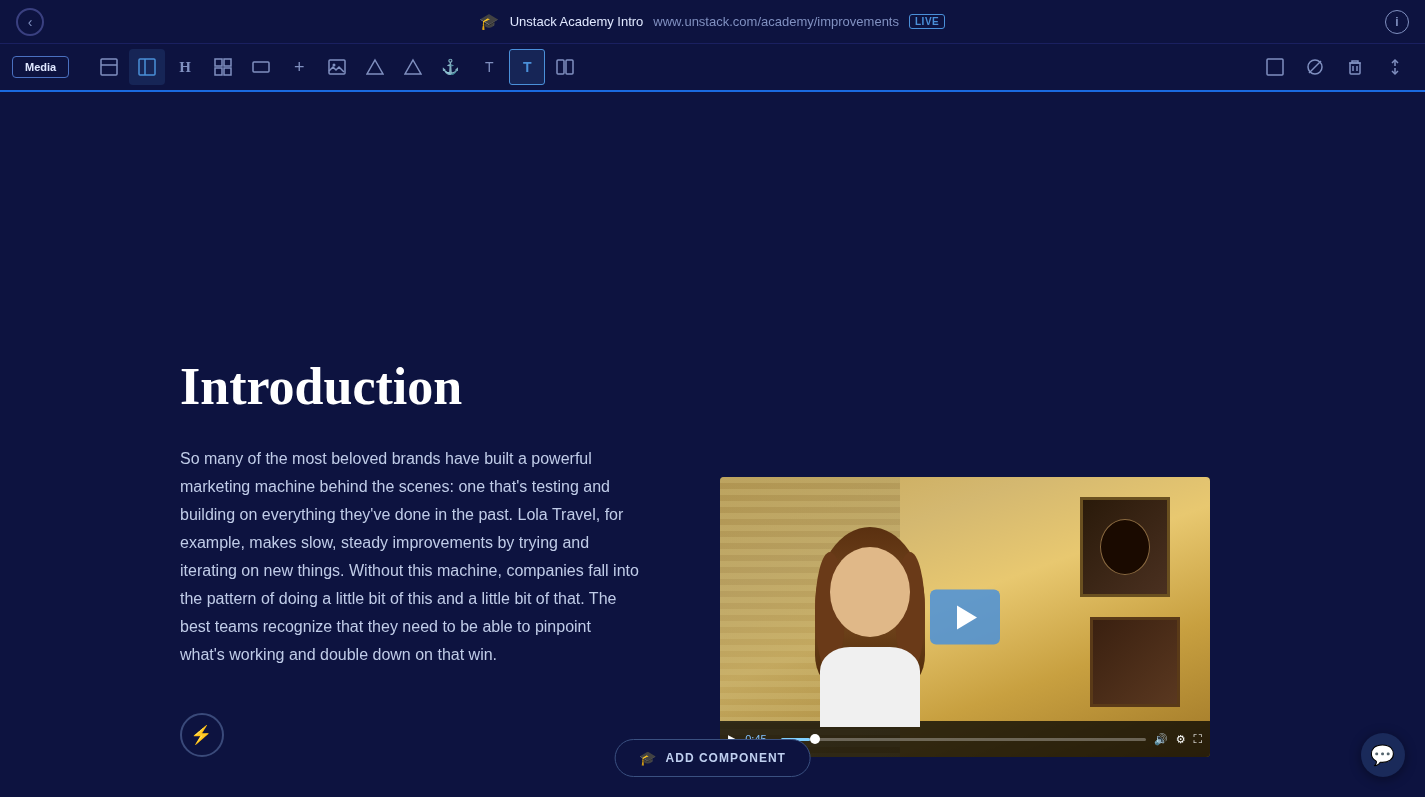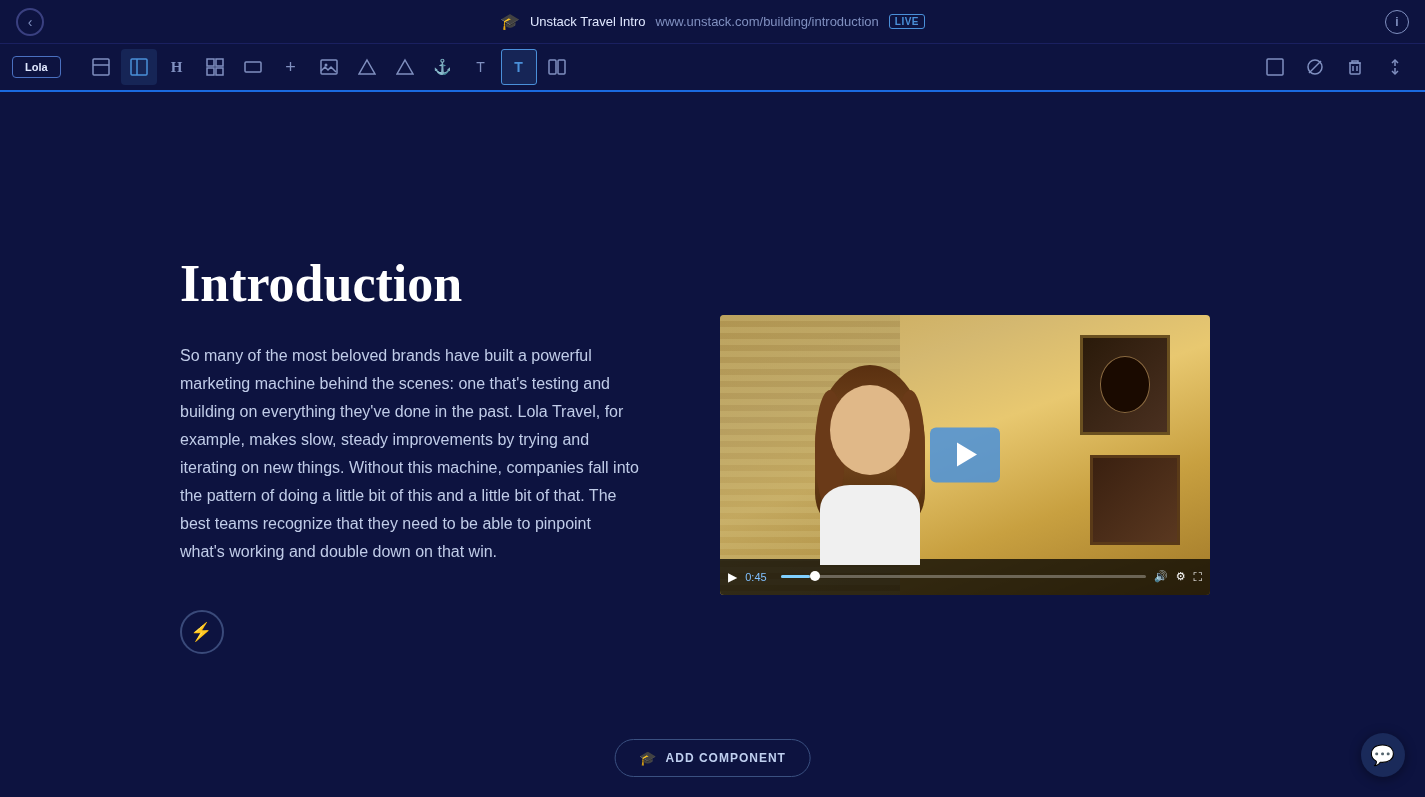--- a/index.html
+++ b/index.html
@@ -118,21 +118,21 @@
       gap: 4px;
     }
     .toolbar-right .toolbar-icon { color: #8090c0; }
 
     
     .content-area {
       background: #0d1340;
       min-height: calc(797px - 44px - 48px);
       padding: 60px 80px 40px 180px;
       display: flex;
-      align-items: center;
+      align-items: flex-end;
       gap: 80px;
       position: relative;
     }
 
     .content-left {
       flex: 0 0 460px;
     }
 
     .content-title {
       font-size: 52px;
@@ -333,31 +333,31 @@
   </style>
 </head>
 <body>
 
 <div class="top-bar">
   <div class="top-bar-back">
     <span>‹</span>
   </div>
   <div class="top-bar-center">
     <span class="page-icon">🎓</span>
-    <span class="page-title">Unstack Travel Intro</span>
-    <span class="page-url">www.unstack.com/building/introduction</span>
+    <span class="page-title">Unstack Academy Intro</span>
+    <span class="page-url">www.unstack.com/academy/improvements</span>
     <span class="live-badge">LIVE</span>
   </div>
   <div class="top-bar-info">
     <span>i</span>
   </div>
 </div>
 
 <div class="toolbar">
-  <button class="toolbar-media-btn">Lola</button>
+  <button class="toolbar-media-btn">Media</button>
 
   <div class="toolbar-icon" title="Layout">
     <svg class="icon-svg" viewBox="0 0 18 18">
         <rect x="1" y="1" width="16" height="16" rx="1" fill="none" stroke="currentColor" stroke-width="1.5"></rect>
         <line x1="1" y1="7" x2="17" y2="7" stroke="currentColor" stroke-width="1.5"></line>
       </svg>
   </div>
   <div class="toolbar-icon active" title="Sidebar Layout">
     <svg class="icon-svg" viewBox="0 0 18 18">
         <rect x="1" y="1" width="16" height="16" rx="1" fill="none" stroke="currentColor" stroke-width="1.5"></rect>

